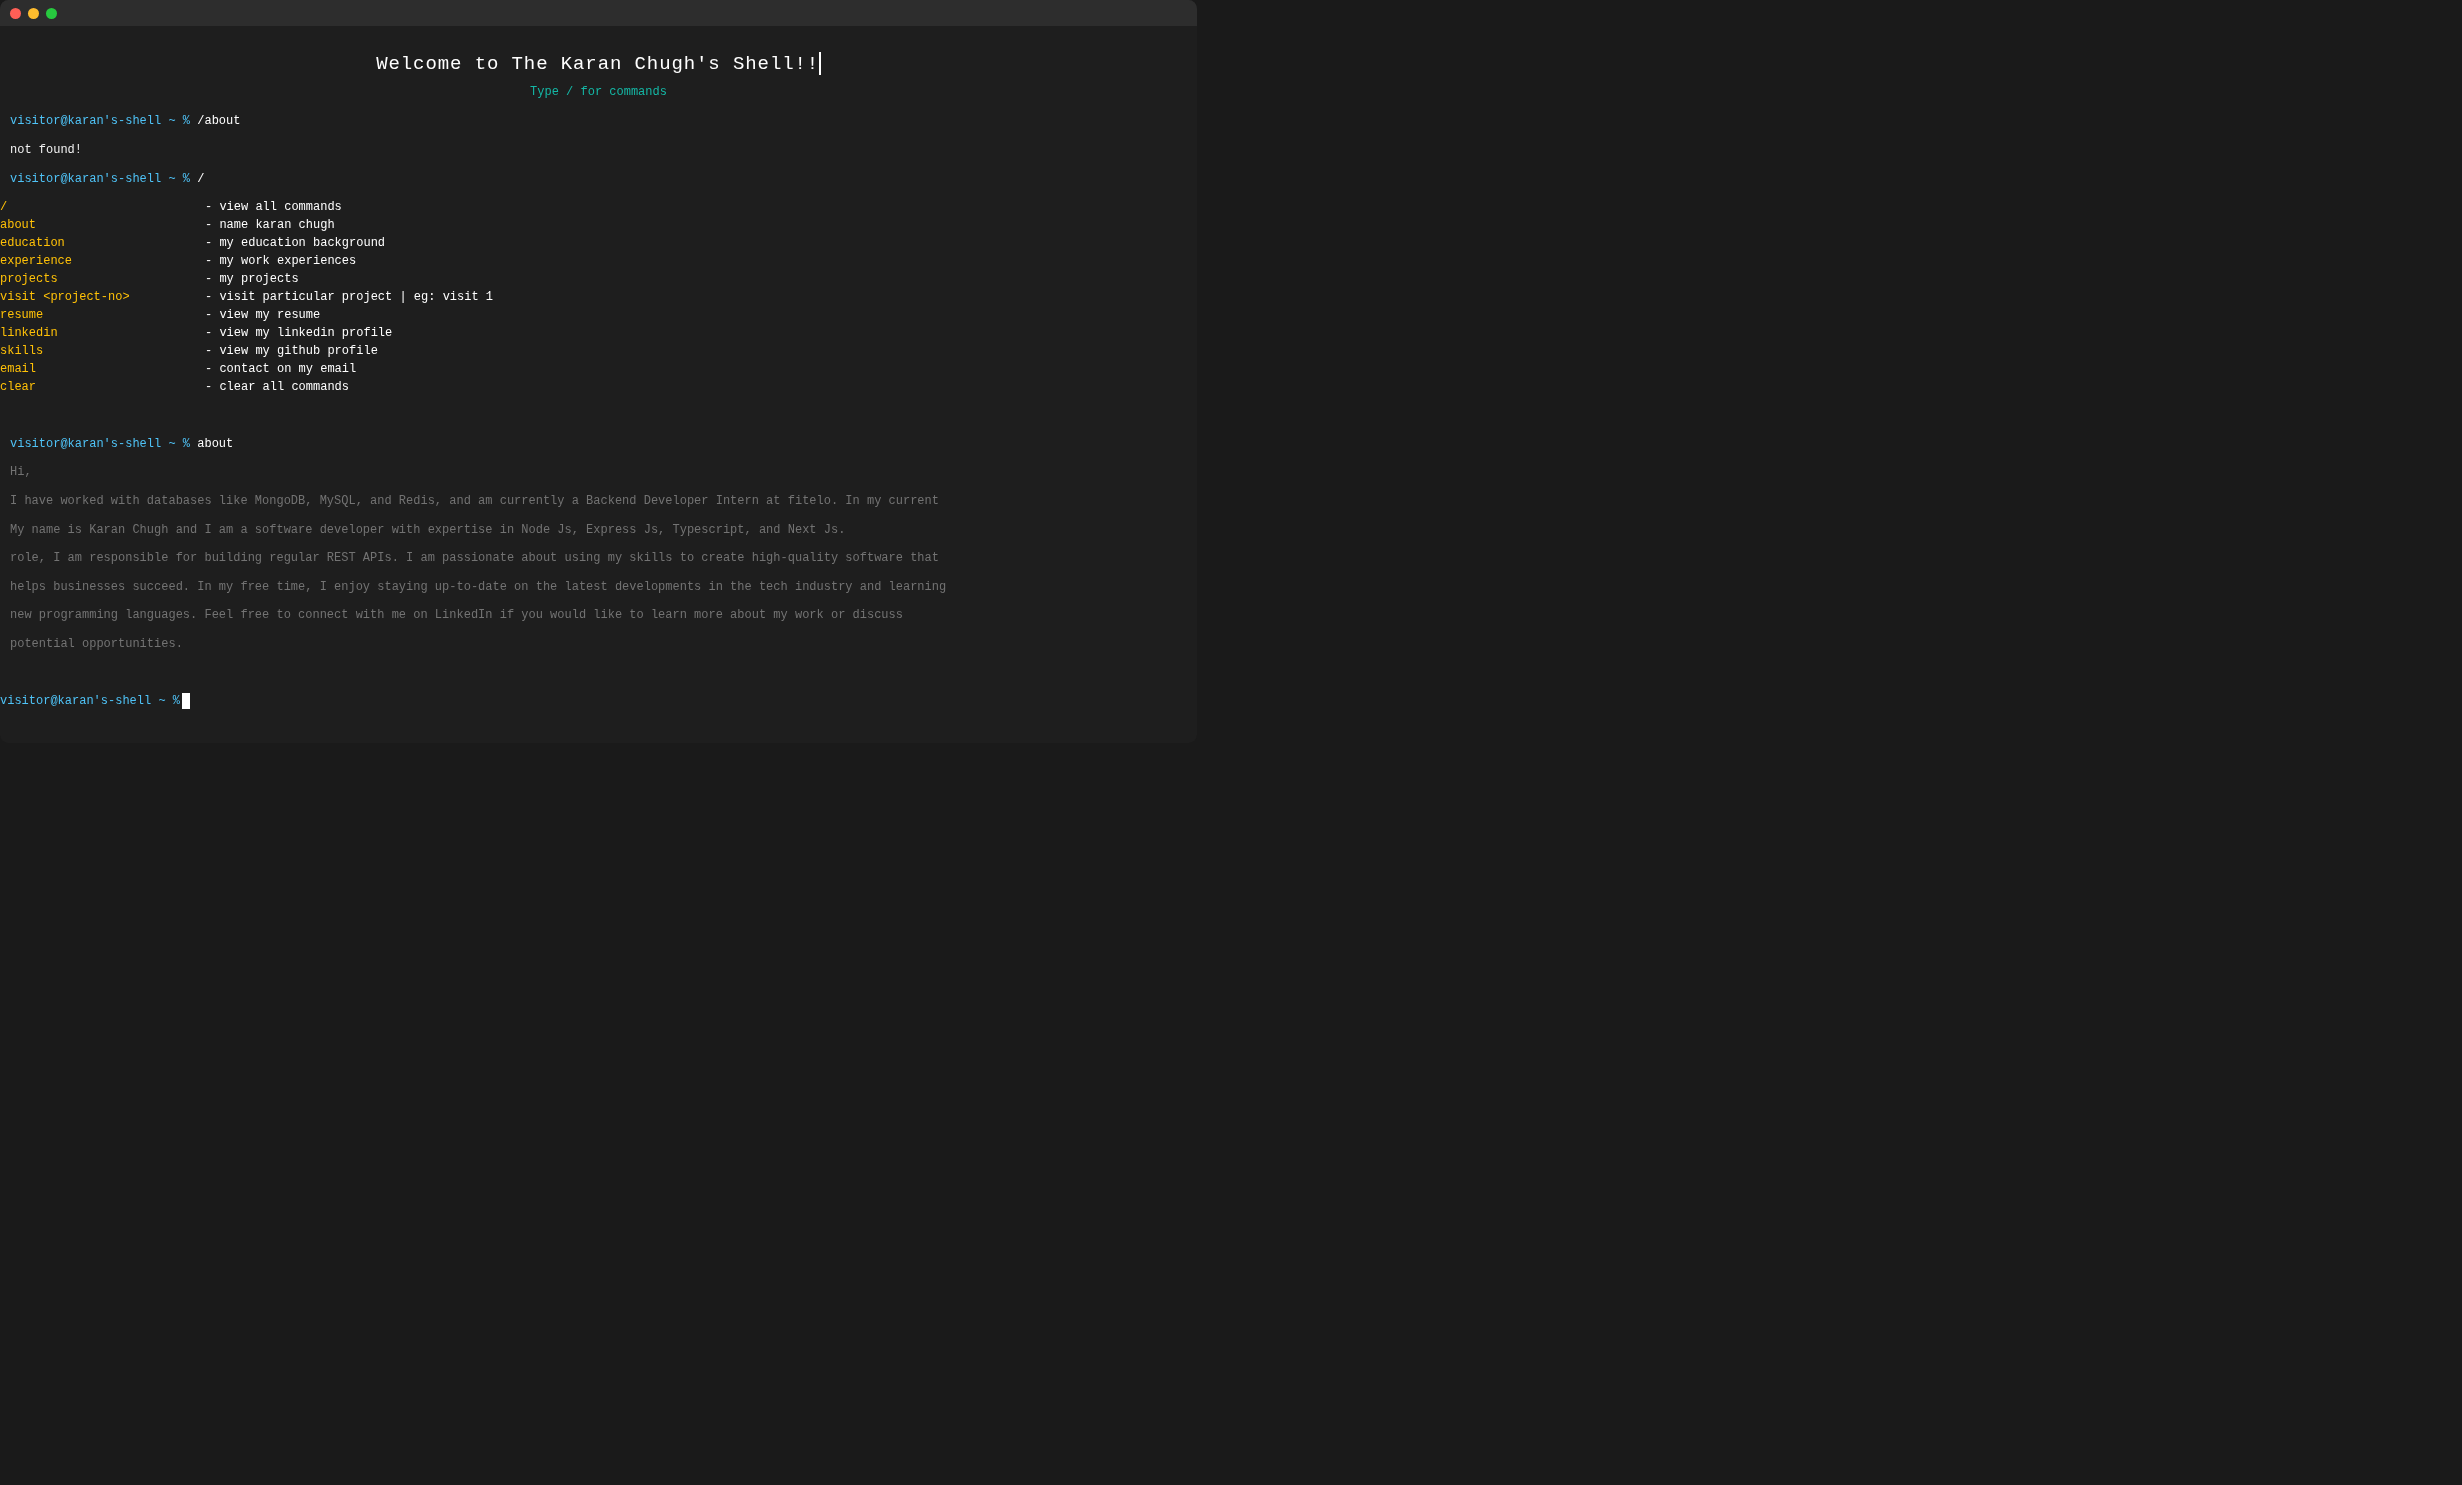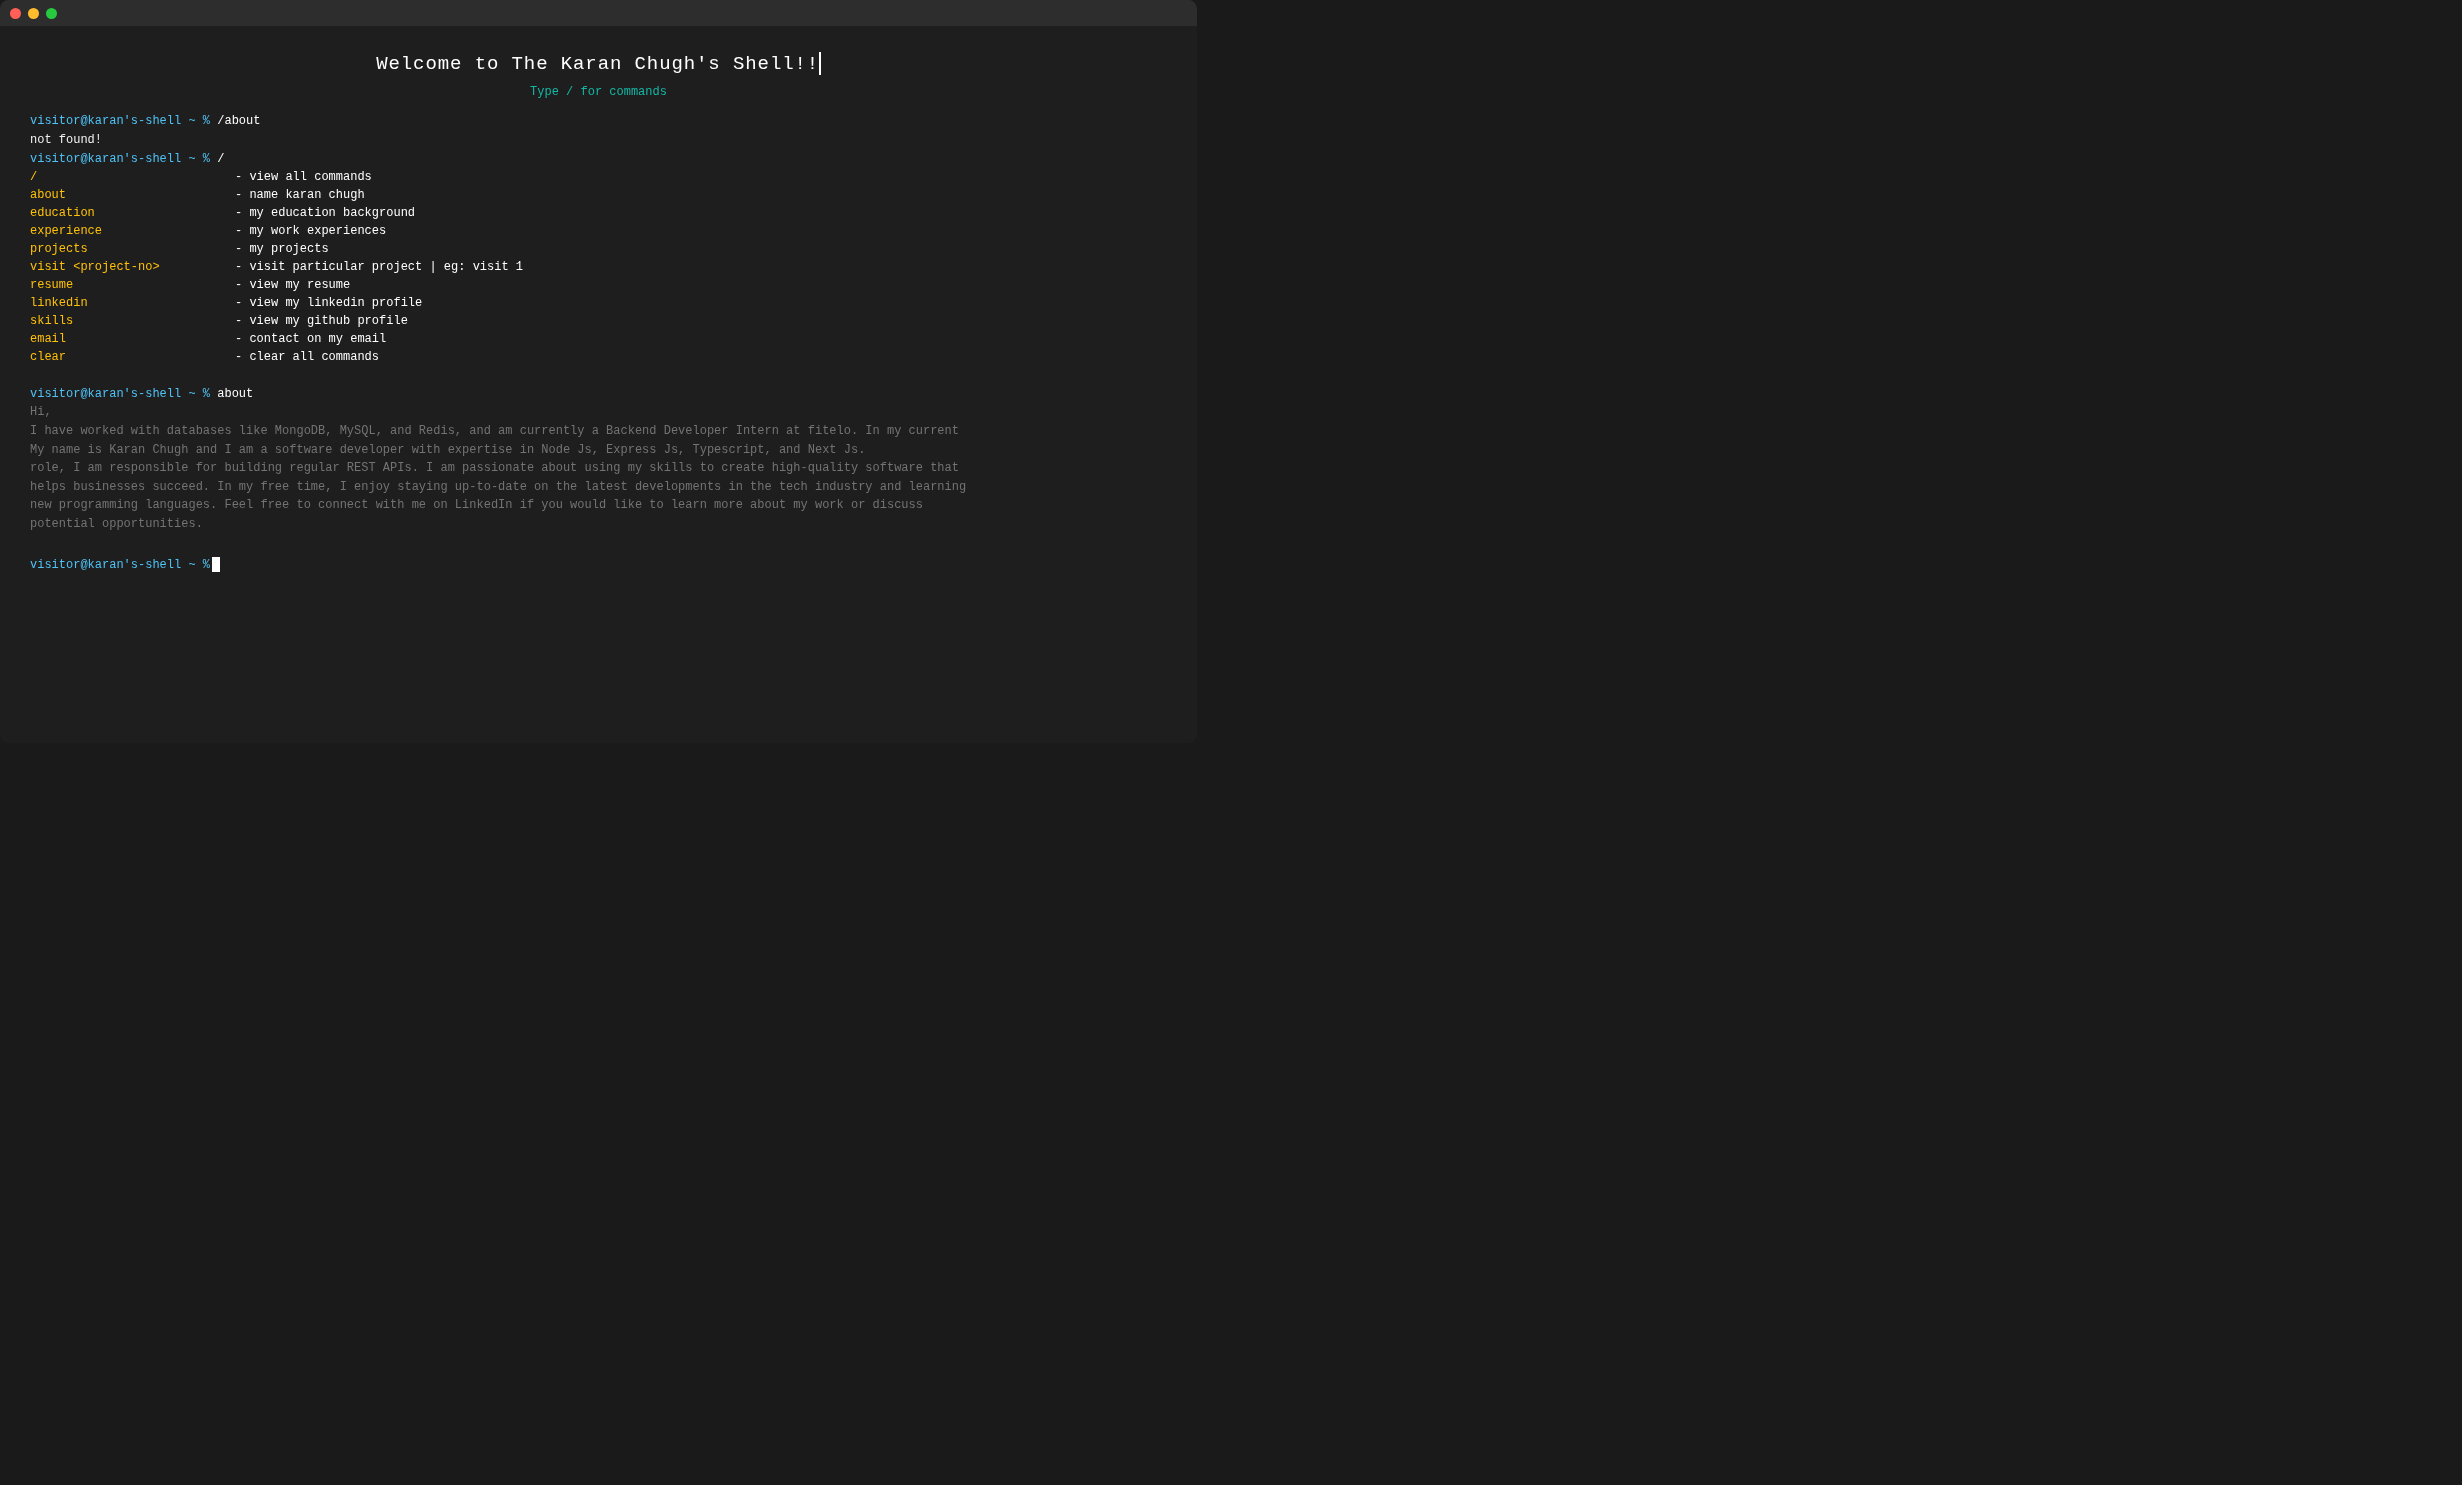--- a/index.html
+++ b/index.html
@@ -54,21 +54,21 @@
     .btn-maximize {
       width: 11px;
       height: 11px;
       border-radius: 50%;
       background: #27c93f;
       border: none;
       cursor: pointer;
     }
 
     .terminal-body {
-      padding: 17px 30px;
+      padding: 17px 0;
       color: #f0f0f0;
       font-size: 12px;
       line-height: 1.5;
     }
 
     .welcome-title {
       text-align: center;
       color: #ffffff;
       font-size: 19px;
       font-weight: normal;
@@ -115,21 +115,21 @@
       color: #ffc107;
       font-family: 'Courier New', Courier, monospace;
     }
 
     .cmd-col-right {
       color: #ffffff;
       font-family: 'Courier New', Courier, monospace;
     }
 
     .line {
-      margin: 0;
+      margin: 10px;
       font-family: 'Courier New', Courier, monospace;
       font-size: 12px;
       line-height: 1.55;
       white-space: pre-wrap;
     }
 
     .about-text {
       color: #737373;
       font-size: 12px;
       line-height: 1.55;

